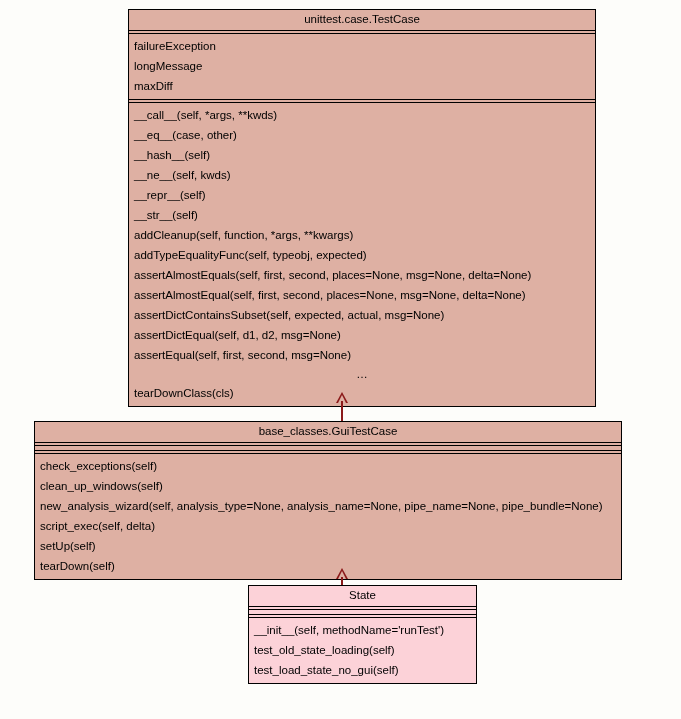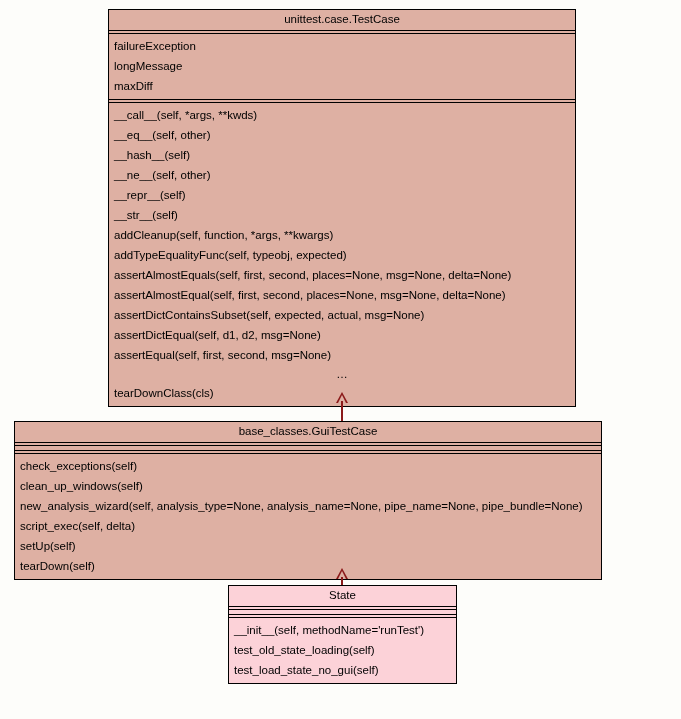--- a/index.html
+++ b/index.html
@@ -14,20 +14,21 @@
     font-family: "Liberation Sans", sans-serif;
     overflow: hidden;
   }
 
   .uml-box {
     position: absolute;
     box-sizing: border-box;
     border: 1px solid #000000;
     background: #deb0a3;
     color: #000000;
+    margin-left: 20px;
   }
   .uml-box.light {
     background: #fcd2d8;
   }
 
   .class-title {
     text-align: center;
     font-size: 11.5px;
     line-height: 13px;
     padding: 3px 4px 4px 4px;
@@ -108,23 +109,23 @@
   <div class="class-title">unittest.case.TestCase</div>
   <div class="sep"></div>
   <div class="compartment">
     <div class="member">failureException</div>
     <div class="member">longMessage</div>
     <div class="member">maxDiff</div>
   </div>
   <div class="sep"></div>
   <div class="compartment">
     <div class="member">__call__(self, *args, **kwds)</div>
-    <div class="member">__eq__(self, other)</div>
+    <div class="member">__eq__(case, other)</div>
     <div class="member">__hash__(self)</div>
-    <div class="member">__ne__(self, other)</div>
+    <div class="member">__ne__(self, kwds)</div>
     <div class="member">__repr__(self)</div>
     <div class="member">__str__(self)</div>
     <div class="member">addCleanup(self, function, *args, **kwargs)</div>
     <div class="member">addTypeEqualityFunc(self, typeobj, expected)</div>
     <div class="member">assertAlmostEquals(self, first, second, places=None, msg=None, delta=None)</div>
     <div class="member">assertAlmostEqual(self, first, second, places=None, msg=None, delta=None)</div>
     <div class="member">assertDictContainsSubset(self, expected, actual, msg=None)</div>
     <div class="member">assertDictEqual(self, d1, d2, msg=None)</div>
     <div class="member">assertEqual(self, first, second, msg=None)</div>
     <div class="member ellipsis">…</div>

